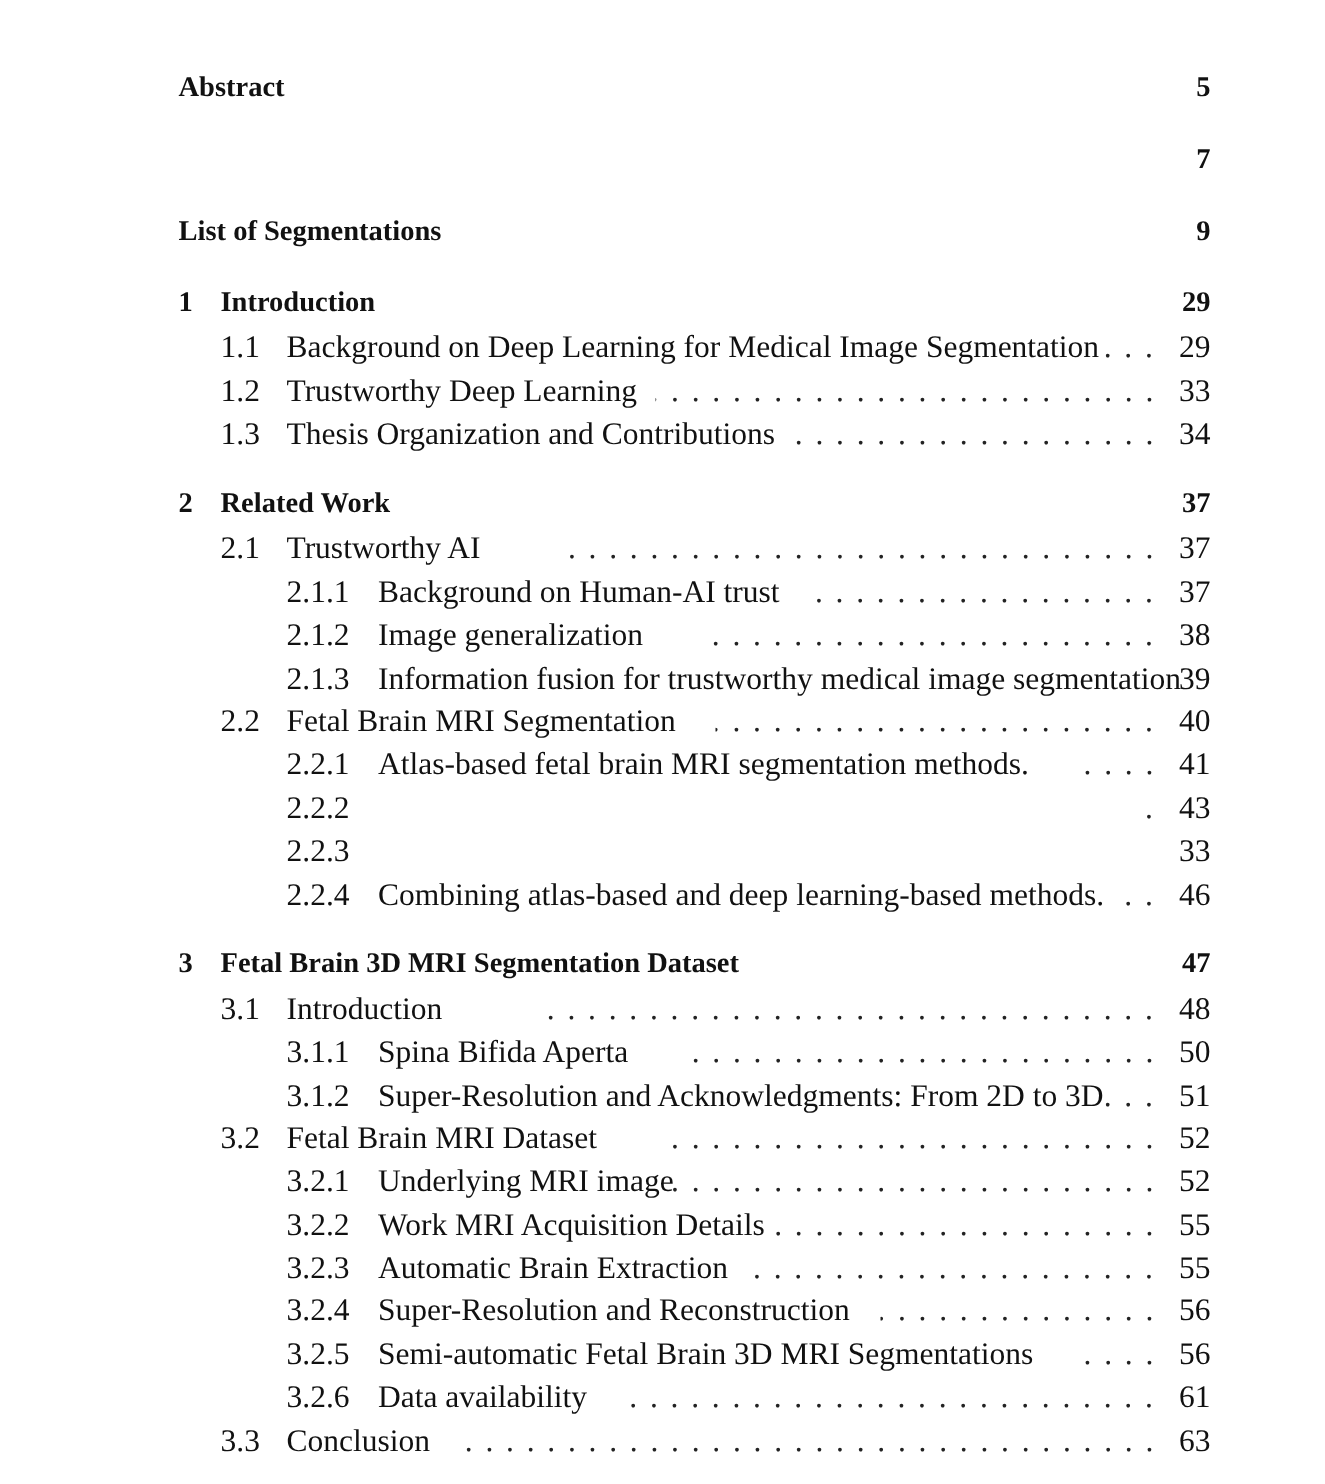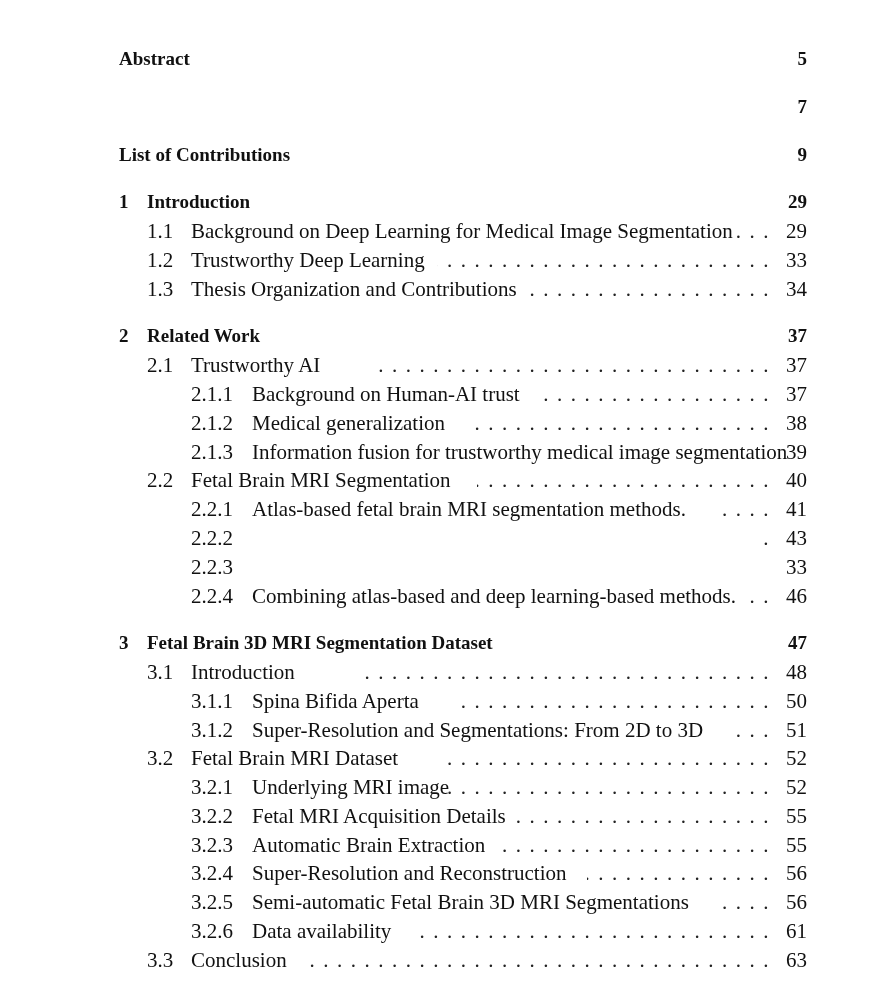--- a/index.html
+++ b/index.html
@@ -28,21 +28,21 @@
 <div class="toc">
 
   <div class="row front" style="top:46px">
     <span class="title ch-name">Abstract</span>
     <span class="page ch-name">5</span>
   </div>
   <div class="row front" style="top:94px">
     <span class="page ch-name">7</span>
   </div>
   <div class="row front" style="top:142px">
-    <span class="title ch-name">List of Contributions</span>
+    <span class="title ch-name">List of Segmentations</span>
     <span class="page ch-name">9</span>
   </div>
 
   <div class="row chapter" style="top:189px">
     <span class="num ch-name">1</span>
     <span class="title ch-name">Introduction</span>
     <span class="page ch-name">29</span>
   </div>
   <div class="row section sec-text" style="top:218px">
     <span class="num">1.1</span>
@@ -75,21 +75,21 @@
     <span class="page">37</span>
   </div>
   <div class="row subsection sec-text" style="top:381px">
     <span class="num">2.1.1</span>
     <span class="title">Background on Human-AI trust</span>
     <span class="leader" style="width:240px">............................</span>
     <span class="page">37</span>
   </div>
   <div class="row subsection sec-text" style="top:410px">
     <span class="num">2.1.2</span>
-    <span class="title">Medical generalization</span>
+    <span class="title">Image generalization</span>
     <span class="leader" style="width:310px">....................................</span>
     <span class="page">38</span>
   </div>
   <div class="row subsection sec-text" style="top:439px">
     <span class="num">2.1.3</span>
     <span class="title">Information fusion for trustworthy medical image segmentation</span>
     <span class="page">39</span>
   </div>
   <div class="row section sec-text" style="top:467px">
     <span class="num">2.2</span>
@@ -131,39 +131,39 @@
     <span class="page">48</span>
   </div>
   <div class="row subsection sec-text" style="top:688px">
     <span class="num">3.1.1</span>
     <span class="title">Spina Bifida Aperta</span>
     <span class="leader" style="width:320px">......................................</span>
     <span class="page">50</span>
   </div>
   <div class="row subsection sec-text" style="top:717px">
     <span class="num">3.1.2</span>
-    <span class="title">Super-Resolution and Segmentations: From 2D to 3D</span>
+    <span class="title">Super-Resolution and Acknowledgments: From 2D to 3D</span>
     <span class="leader" style="width:40px">....</span>
     <span class="page">51</span>
   </div>
   <div class="row section sec-text" style="top:745px">
     <span class="num">3.2</span>
     <span class="title">Fetal Brain MRI Dataset</span>
     <span class="leader" style="width:330px">.......................................</span>
     <span class="page">52</span>
   </div>
   <div class="row subsection sec-text" style="top:774px">
     <span class="num">3.2.1</span>
     <span class="title">Underlying MRI image</span>
     <span class="leader" style="width:330px">.......................................</span>
     <span class="page">52</span>
   </div>
   <div class="row subsection sec-text" style="top:803px">
     <span class="num">3.2.2</span>
-    <span class="title">Fetal MRI Acquisition Details</span>
+    <span class="title">Work MRI Acquisition Details</span>
     <span class="leader" style="width:260px">..............................</span>
     <span class="page">55</span>
   </div>
   <div class="row subsection sec-text" style="top:832px">
     <span class="num">3.2.3</span>
     <span class="title">Automatic Brain Extraction</span>
     <span class="leader" style="width:280px">.................................</span>
     <span class="page">55</span>
   </div>
   <div class="row subsection sec-text" style="top:860px">

